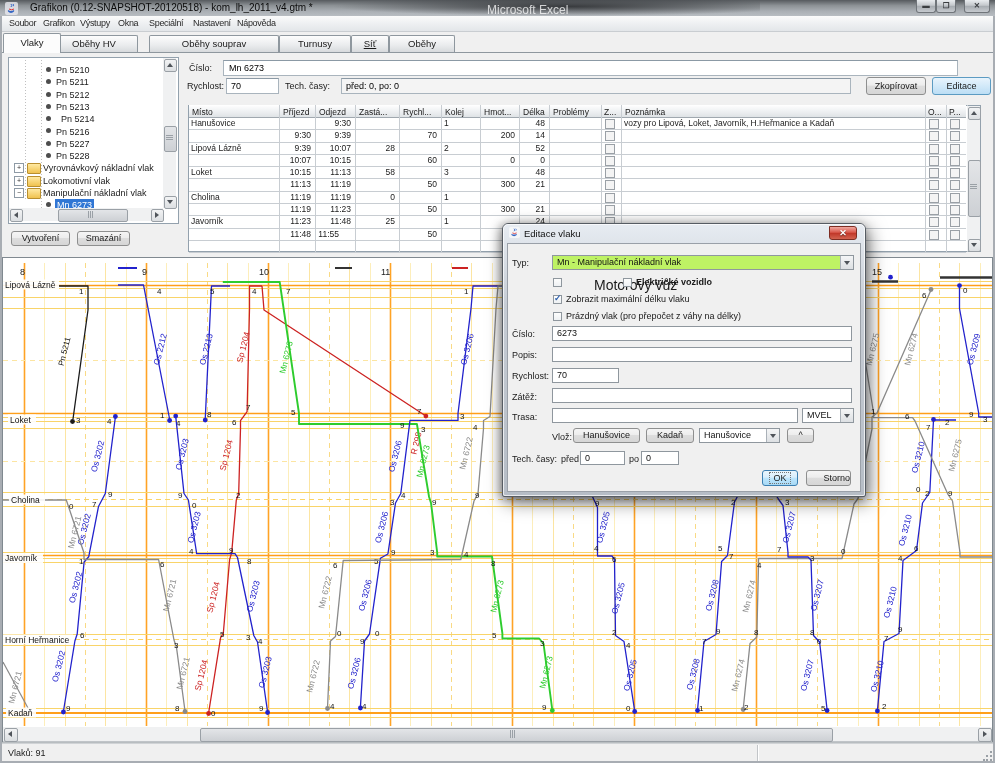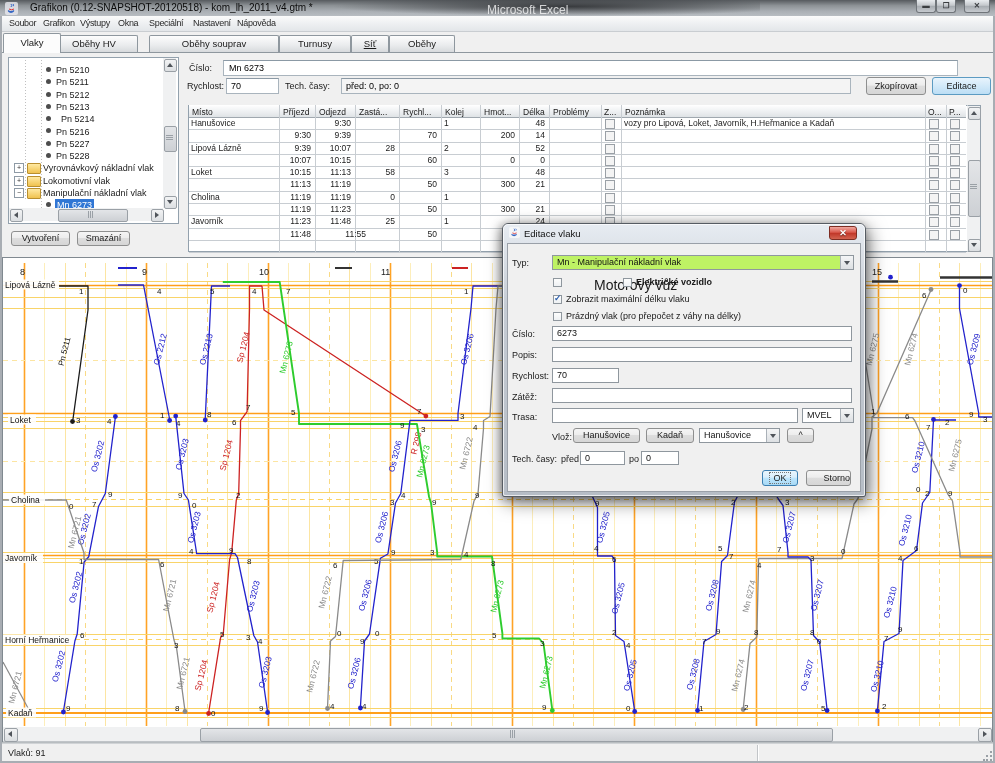--- a/index.html
+++ b/index.html
@@ -235,21 +235,21 @@
 <div class="abs" style="left:191px;top:216px;font-size:8.5px;color:#1a1a1a;white-space:nowrap;">Javorník</div>
 <div class="abs" style="left:279px;top:216px;width:32px;font-size:8.5px;color:#1a1a1a;text-align:right;white-space:nowrap;">11:23</div>
 <div class="abs" style="left:315px;top:216px;width:36px;font-size:8.5px;color:#1a1a1a;text-align:right;white-space:nowrap;">11:48</div>
 <div class="abs" style="left:355px;top:216px;width:40px;font-size:8.5px;color:#1a1a1a;text-align:right;white-space:nowrap;">25</div>
 <div class="abs" style="left:444px;top:216px;font-size:8.5px;color:#1a1a1a;white-space:nowrap;">1</div>
 <div class="abs" style="left:519px;top:216px;width:26px;font-size:8.5px;color:#1a1a1a;text-align:right;white-space:nowrap;">24</div>
 <div class="abs" style="left:605px;top:217px;width:8px;height:8px;background:#f4f4f4;border:1px solid #9aa0a6;"></div>
 <div class="abs" style="left:929px;top:217px;width:8px;height:8px;background:#f4f4f4;border:1px solid #9aa0a6;"></div>
 <div class="abs" style="left:950px;top:217px;width:8px;height:8px;background:#f4f4f4;border:1px solid #9aa0a6;"></div>
 <div class="abs" style="left:279px;top:229px;width:32px;font-size:8.5px;color:#1a1a1a;text-align:right;white-space:nowrap;">11:48</div>
-<div class="abs" style="left:330px;top:229px;width:36px;font-size:8.5px;color:#1a1a1a;text-align:right;white-space:nowrap;">11:55</div>
+<div class="abs" style="left:303px;top:229px;width:36px;font-size:8.5px;color:#1a1a1a;text-align:right;white-space:nowrap;">11:55</div>
 <div class="abs" style="left:399px;top:229px;width:38px;font-size:8.5px;color:#1a1a1a;text-align:right;white-space:nowrap;">50</div>
 <div class="abs" style="left:605px;top:230px;width:8px;height:8px;background:#f4f4f4;border:1px solid #9aa0a6;"></div>
 <div class="abs" style="left:929px;top:230px;width:8px;height:8px;background:#f4f4f4;border:1px solid #9aa0a6;"></div>
 <div class="abs" style="left:950px;top:230px;width:8px;height:8px;background:#f4f4f4;border:1px solid #9aa0a6;"></div>
 <div class="sb" style="left:967px;top:106px;width:13px;height:145px;"></div>
 <div class="sbbtn" style="left:968px;top:107px;width:11px;height:11px;"></div>
 <div class="arr" style="left:971px;top:111px;border-left:3px solid transparent;border-right:3px solid transparent;border-bottom:4px solid #4f545a;"></div>
 <div class="sbthumb" style="left:968px;top:160px;width:11px;height:55px;"></div>
 <div class="abs" style="left:970px;top:184px;width:7px;height:5px;background:repeating-linear-gradient(to bottom,#9aa0a6 0,#9aa0a6 1px,transparent 1px,transparent 2px);"></div>
 <div class="sbbtn" style="left:968px;top:239px;width:11px;height:11px;"></div>

